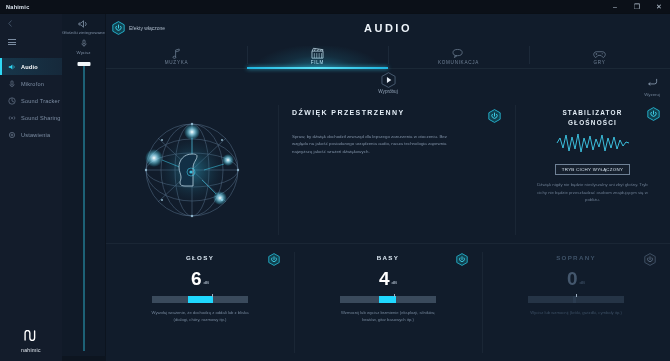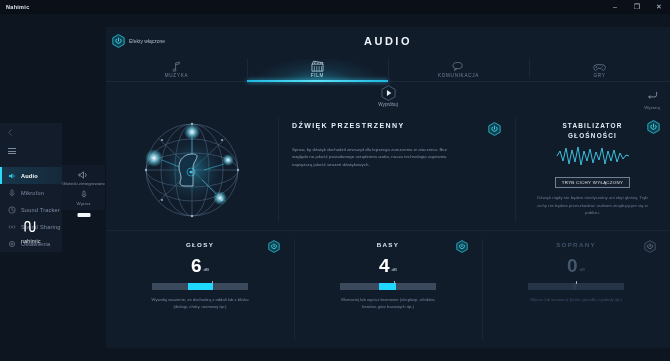--- a/index.html
+++ b/index.html
@@ -16,21 +16,21 @@
   .titlebar {
     height: 14px; background: #0b1018; display: flex; align-items: center;
     flex: 0 0 14px; border-bottom: 1px solid #0a0f16;
   }
   .titlebar .tb-title { font-size: 5.5px; font-weight: bold; color: #dfe8f2; padding-left: 6px; letter-spacing: .3px; }
   .titlebar .tb-spacer { flex: 1; }
   .tb-btn { width: 22px; height: 14px; display: flex; align-items: center; justify-content: center;
             font-size: 7px; color: #b9c6d4; }
 
   
-  .body { flex: 1; display: flex; min-height: 0; align-items: center; }
+  .body { flex: 1; display: flex; min-height: 0; }
 
   
   .sidebar {
     width: 62px; background: #131c2b; display: flex; flex-direction: column;
     position: relative; flex: 0 0 62px;
   }
   .side-back { height: 18px; display: flex; align-items: center; padding-left: 8px; color: #4d5f75; font-size: 8px; }
   .side-hamb { height: 20px; display: flex; align-items: center; padding-left: 8px; }
   .hamb-ico { width: 8px; height: 6px; display: flex; flex-direction: column; justify-content: space-between; }
   .hamb-ico i { display: block; height: 1px; background: #7a8ba0; width: 100%; }

